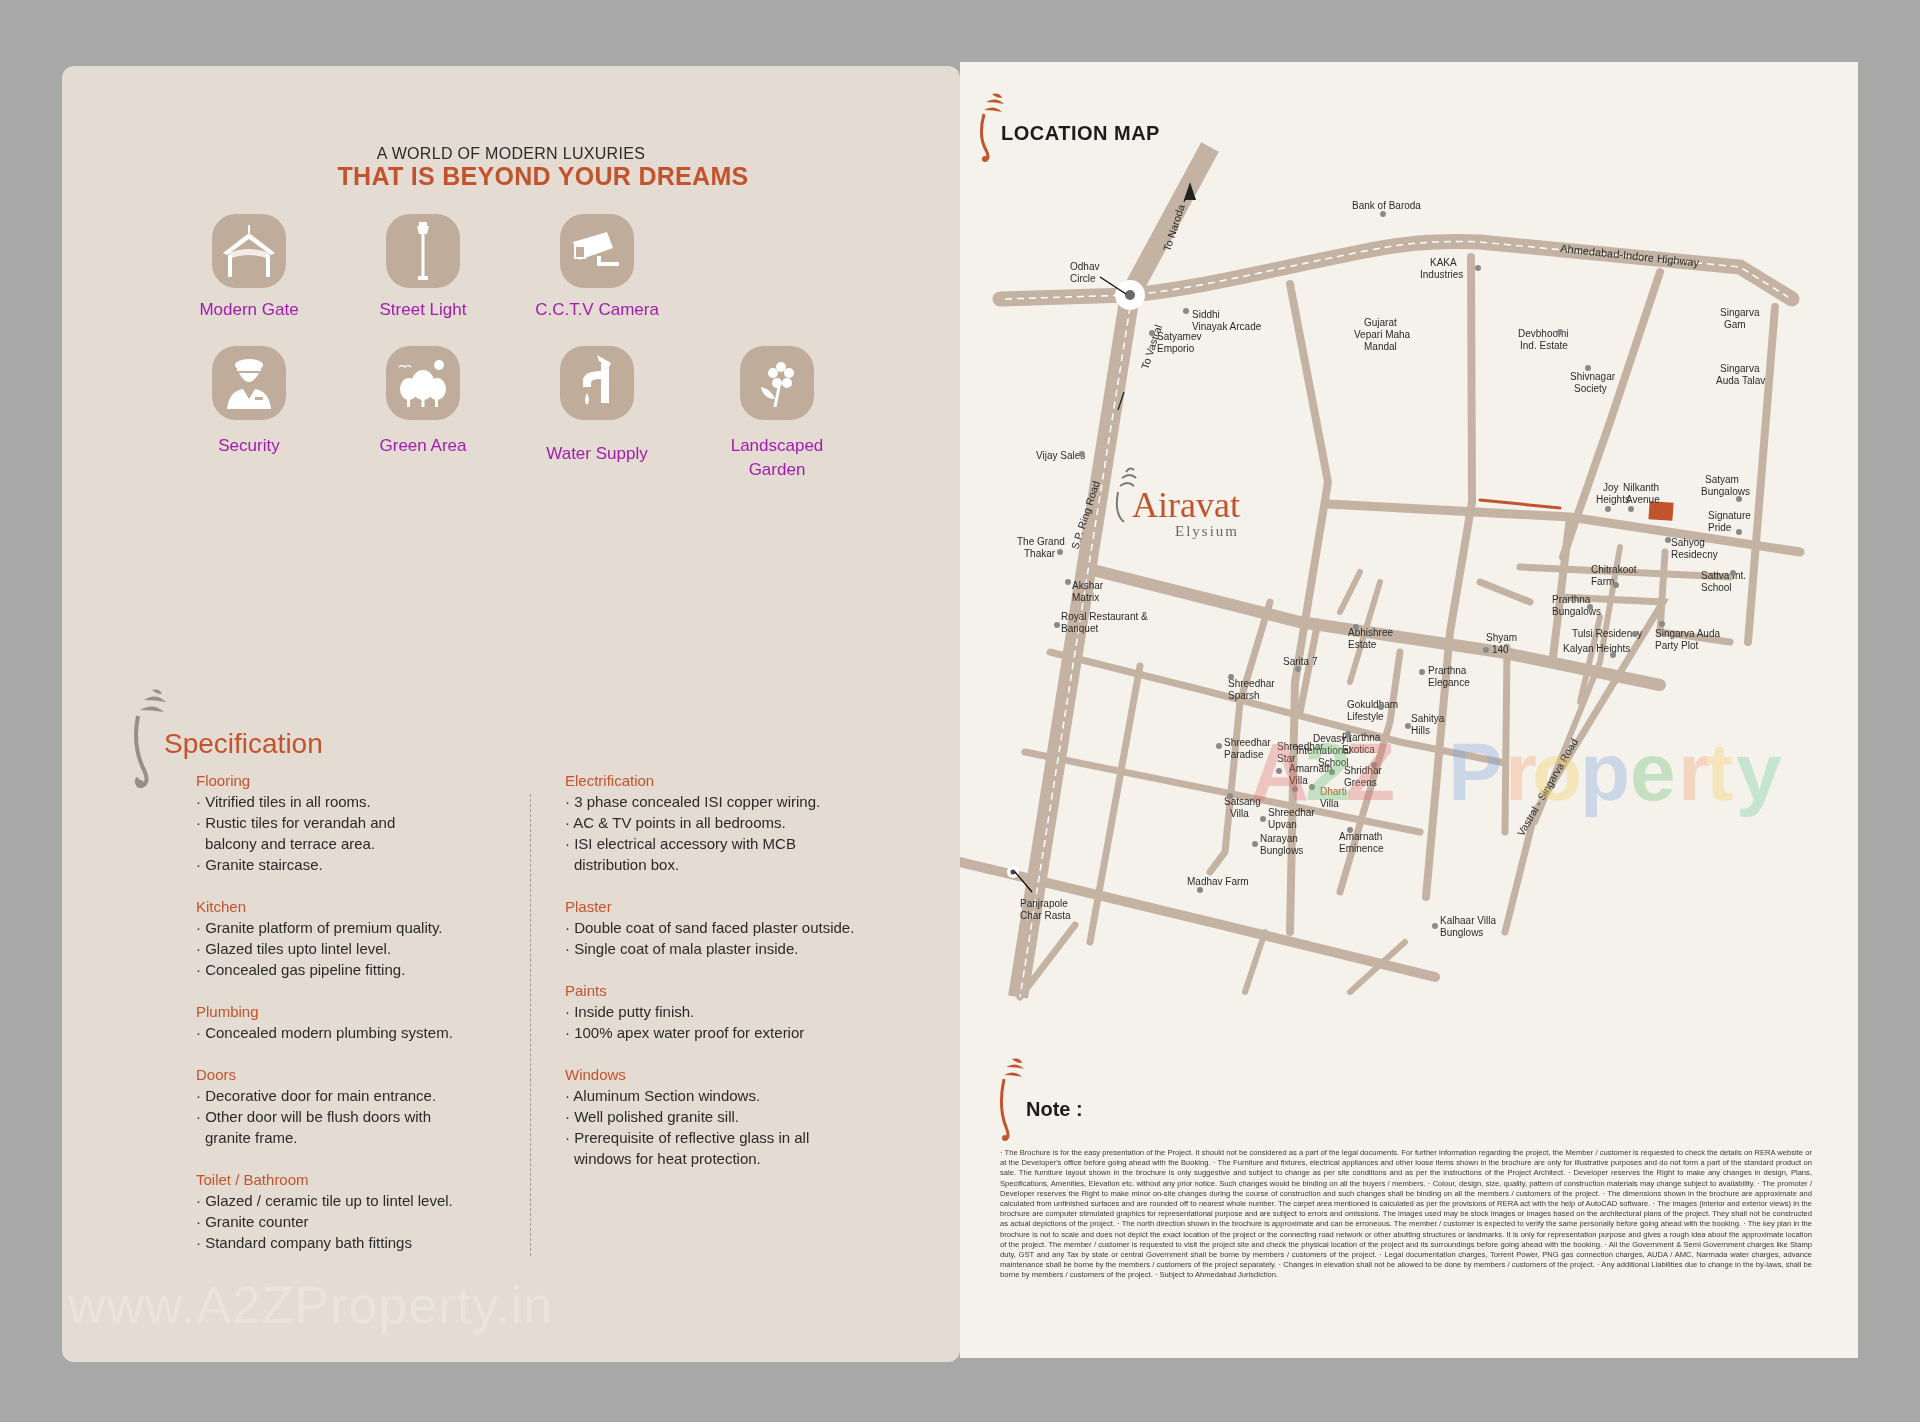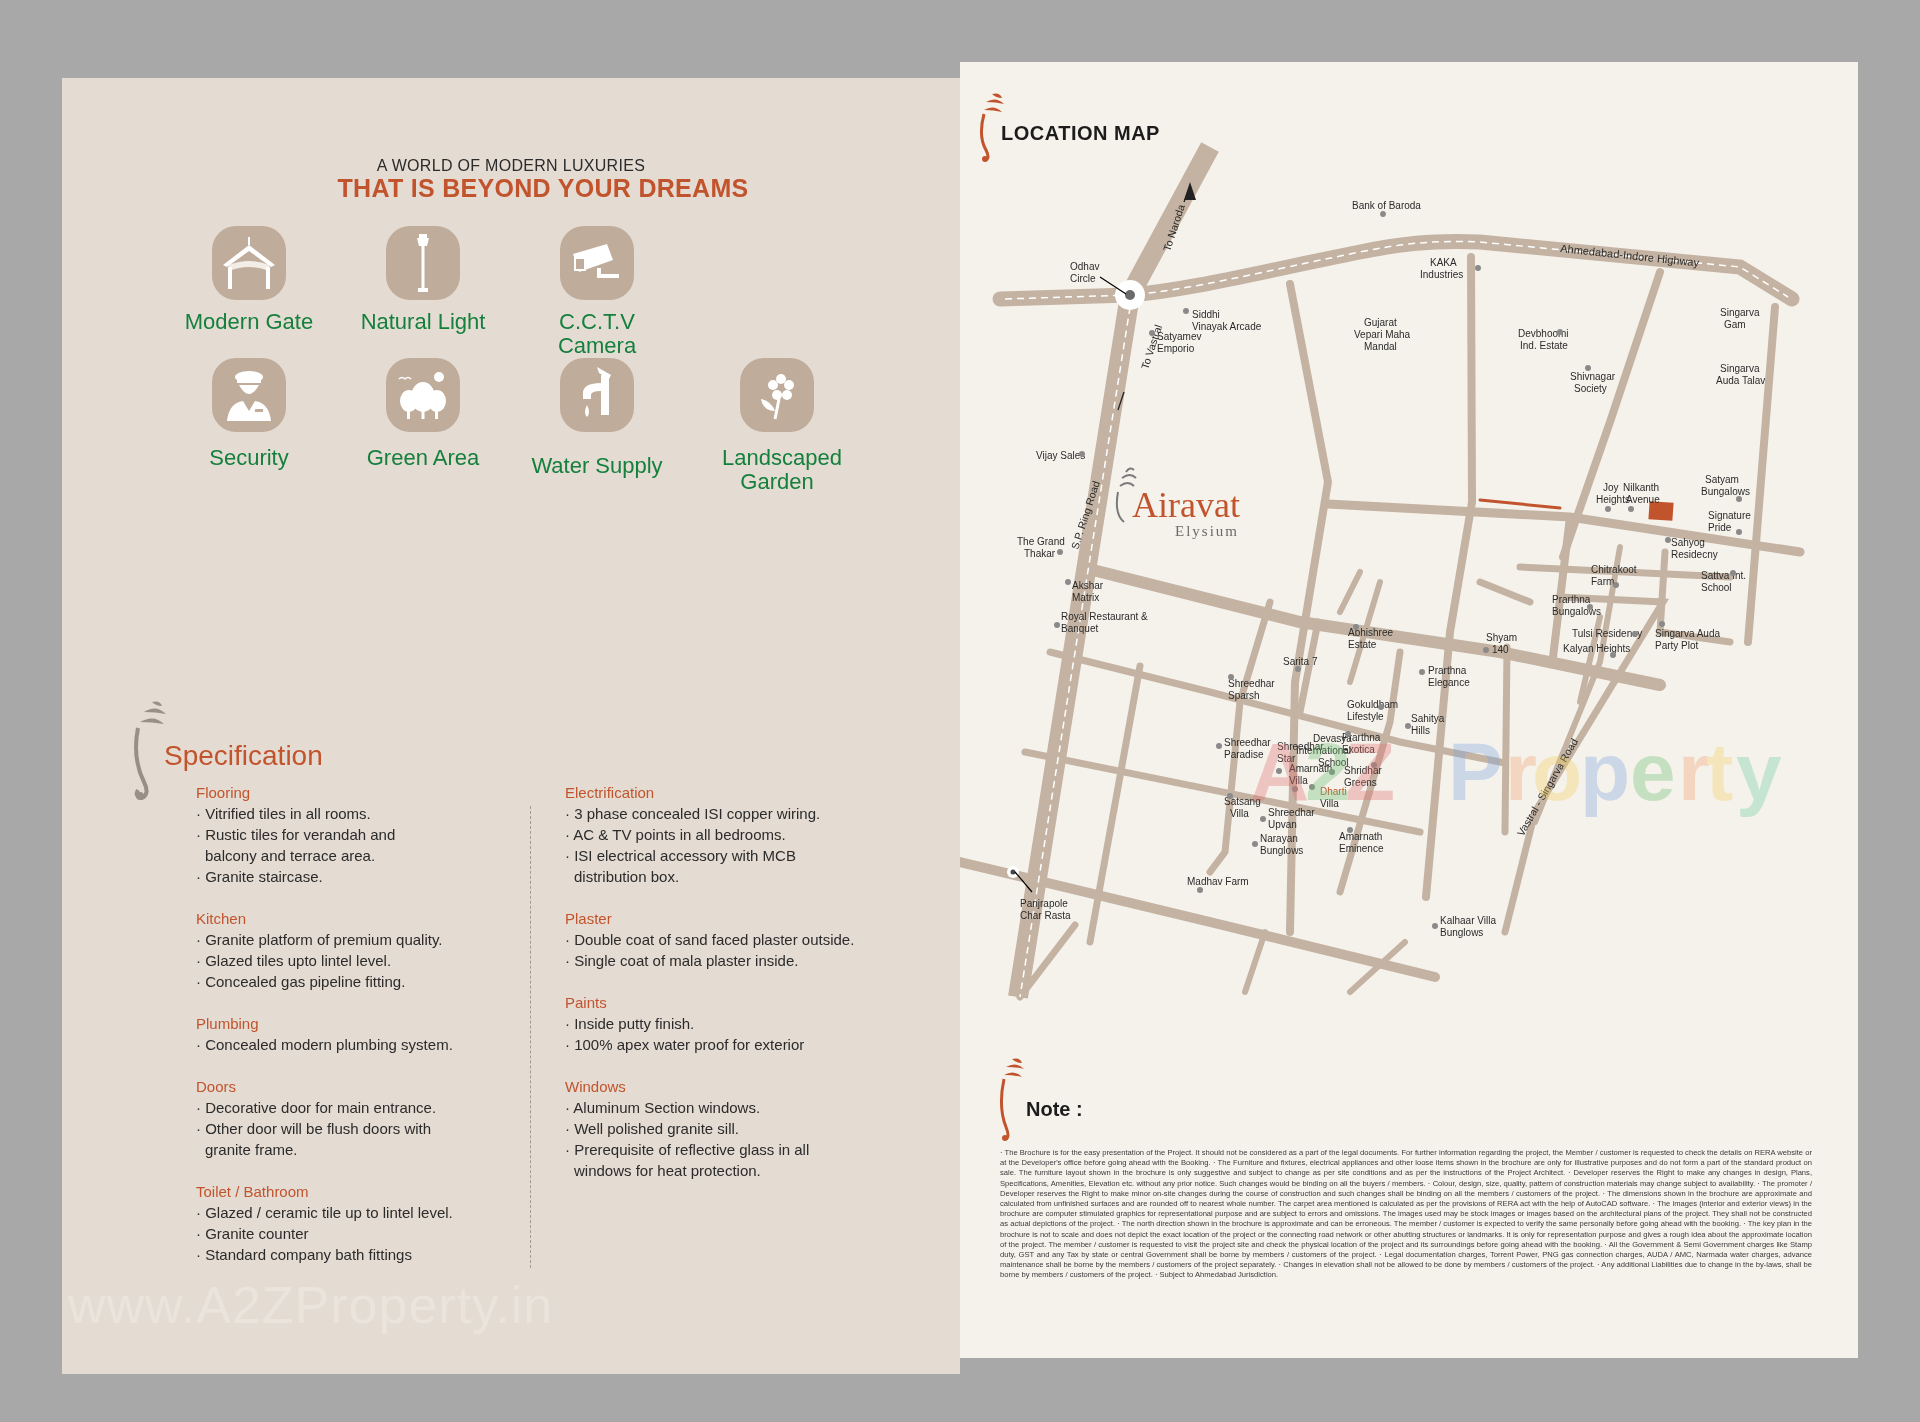--- a/index.html
+++ b/index.html
@@ -1,26 +1,26 @@
 <!DOCTYPE html>
 <html><head>
 <meta charset="utf-8">
 <style>
   html,body{margin:0;padding:0;}
   body{width:1920px;height:1422px;background:#a8a8a8;position:relative;overflow:hidden;font-family:"Liberation Sans",sans-serif;}
   .sheet{position:absolute;left:62px;top:62px;width:1796px;height:1296px;}
-  .left{position:absolute;left:0;top:16px;width:898px;height:1296px;background:#e4dbd2;}
+  .left{position:absolute;left:0;top:4px;width:898px;height:1296px;background:#e4dbd2;border-radius:12px;}
   .right{position:absolute;left:898px;top:0;width:898px;height:1296px;background:#f5f2ec;}
 
   .hero-sub{position:absolute;left:0;width:898px;top:79px;text-align:center;font-size:16px;color:#2b2b2b;letter-spacing:.3px;}
   .hero-title{position:absolute;left:0;width:962px;top:96px;text-align:center;font-size:25px;font-weight:bold;color:#c2542d;letter-spacing:.3px;}
 
   .amen{position:absolute;width:160px;text-align:center;}
   .amen .ic{width:74px;height:74px;margin:0 auto;background:#bfac9a;border-radius:24px;display:flex;align-items:center;justify-content:center;}
-  .amen .lbl{font-size:22px;color:#15803d;margin-top:10px;line-height:24px;}
+  .amen .lbl{font-size:17px;color:#a21caf;margin-top:10px;line-height:24px;}
 
   .spec-deco{position:absolute;left:68px;top:620px;}
   .spec-title{position:absolute;left:102px;top:662px;font-size:28px;color:#c2542d;}
   .col{position:absolute;}
   .grp{margin-bottom:21px;}
   .grp h4{margin:0;font-weight:normal;font-size:15px;color:#c2542d;line-height:21px;}
   .grp ul{list-style:none;margin:0;padding:0;}
   .grp li{font-size:15px;color:#2b2b2b;line-height:21px;padding-left:9px;text-indent:-9px;}
   .grp li::before{content:"· ";}
   .divider{position:absolute;left:468px;top:728px;height:462px;border-left:1px dashed #a69a8e;}
@@ -57,21 +57,21 @@
     </div>
     <div class="amen" style="left:281px;top:148px;">
       <div class="ic">
         <svg width="30" height="62" viewBox="0 0 30 62">
             <rect x="11" y="2" width="8" height="4" fill="#fff"></rect>
             <path d="M9 6h12l-2 8h-8z" fill="#fff"></path>
             <rect x="13.5" y="14" width="3" height="42" fill="#fff"></rect>
             <rect x="10" y="56" width="10" height="4" fill="#fff"></rect>
           </svg>
       </div>
-      <div class="lbl">Natural Light</div>
+      <div class="lbl">Street Light</div>
     </div>
     <div class="amen" style="left:455px;top:148px;">
       <div class="ic">
         <svg width="56" height="42" viewBox="0 0 56 42">
             <path d="M4 12 L38 2 L44 18 L10 30 Z" fill="#fff"></path>
             <rect x="6" y="16" width="10" height="12" fill="#bfac9a" stroke="#fff" stroke-width="2"></rect>
             <rect x="28" y="26" width="4" height="10" fill="#fff"></rect>
             <rect x="28" y="32" width="22" height="4" fill="#fff"></rect>
           </svg>
       </div>

